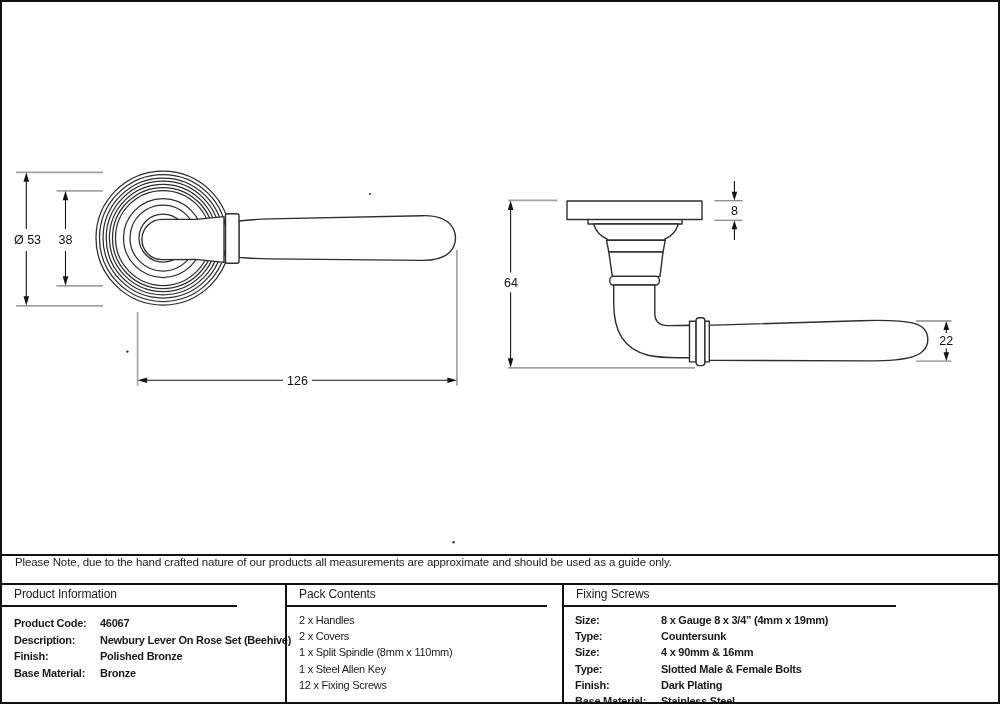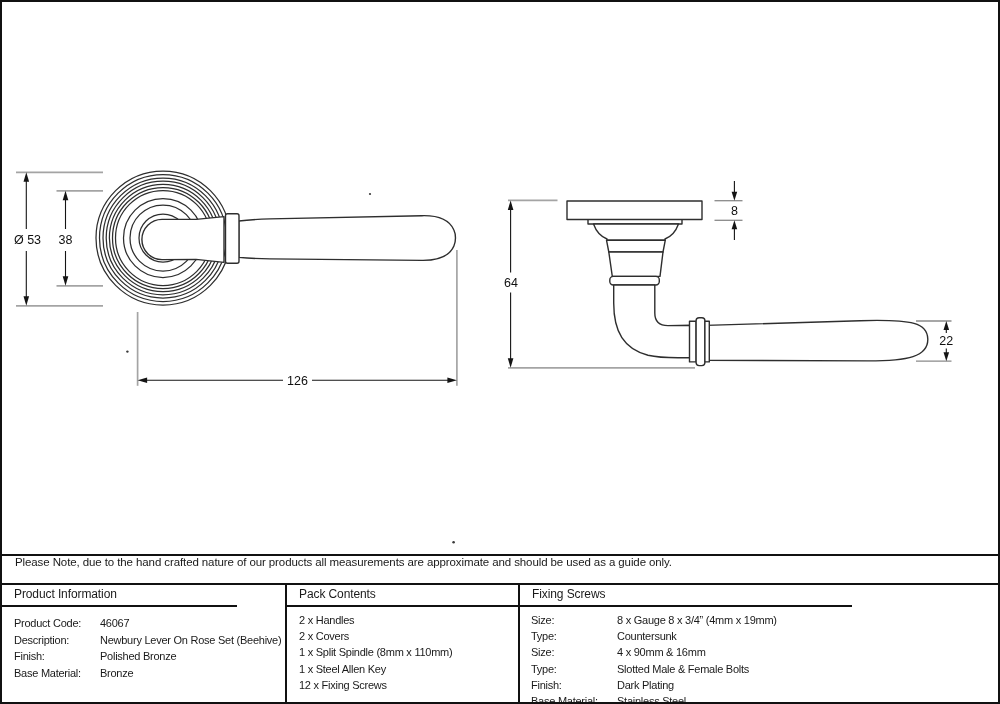--- a/index.html
+++ b/index.html
@@ -23,26 +23,26 @@
   .notebar{
     position:absolute;left:0;right:0;top:554px;height:29px;box-sizing:border-box;
     border-top:2px solid #111;padding-left:15px;display:flex;
     font-size:11.5px;letter-spacing:-0.1px;
   }
   
   .spec-table{position:absolute;left:0;right:0;top:583px;height:119px;box-sizing:border-box;border-top:2px solid #111;}
   .col{position:absolute;top:0;bottom:0;box-sizing:border-box;}
   .col-product{left:2px;width:235px;}
   .col-pack{left:285px;width:262px;border-left:2px solid #111;}
-  .col-fix{left:518px;width:334px;border-left:2px solid #111;}
+  .col-fix{left:562px;width:334px;border-left:2px solid #111;}
   .col-logo{left:834px;right:2px;border-left:2px solid #111;display:flex;align-items:center;justify-content:center;}
   .hdr{height:18px;border-bottom:2px solid #111;padding:2px 0 0 12px;font-size:12px;letter-spacing:-0.1px;}
   .cellbody{padding:5px 0 0 12px;font-size:11px;letter-spacing:-0.25px;line-height:16.2px;white-space:nowrap;}
   .col-product .cellbody{padding-top:8px;line-height:16.6px;}
-  .kv{display:flex;}
+  .kv{display:flex;font-weight:bold;}
   .kv .k{width:86px;flex:0 0 86px;}
   .listline{display:block;}
   
   .logo{width:134px;text-align:center;}
   .logo-top{position:relative;display:flex;align-items:flex-start;justify-content:flex-start;height:44px;}
   .anvil-svg{flex:0 0 auto;margin-top:1px;}
   .logo-right{margin-left:-15px;text-align:left;}
   .from-the{font:10.5px "Liberation Serif",serif;letter-spacing:0.5px;padding-left:22px;white-space:nowrap;}
   .diamond{font-size:7px;vertical-align:2px;margin-left:5px;}
   .nvil{font:40px "Liberation Serif",serif;line-height:26px;letter-spacing:-1.5px;margin-top:-7px;padding-left:1px;}

